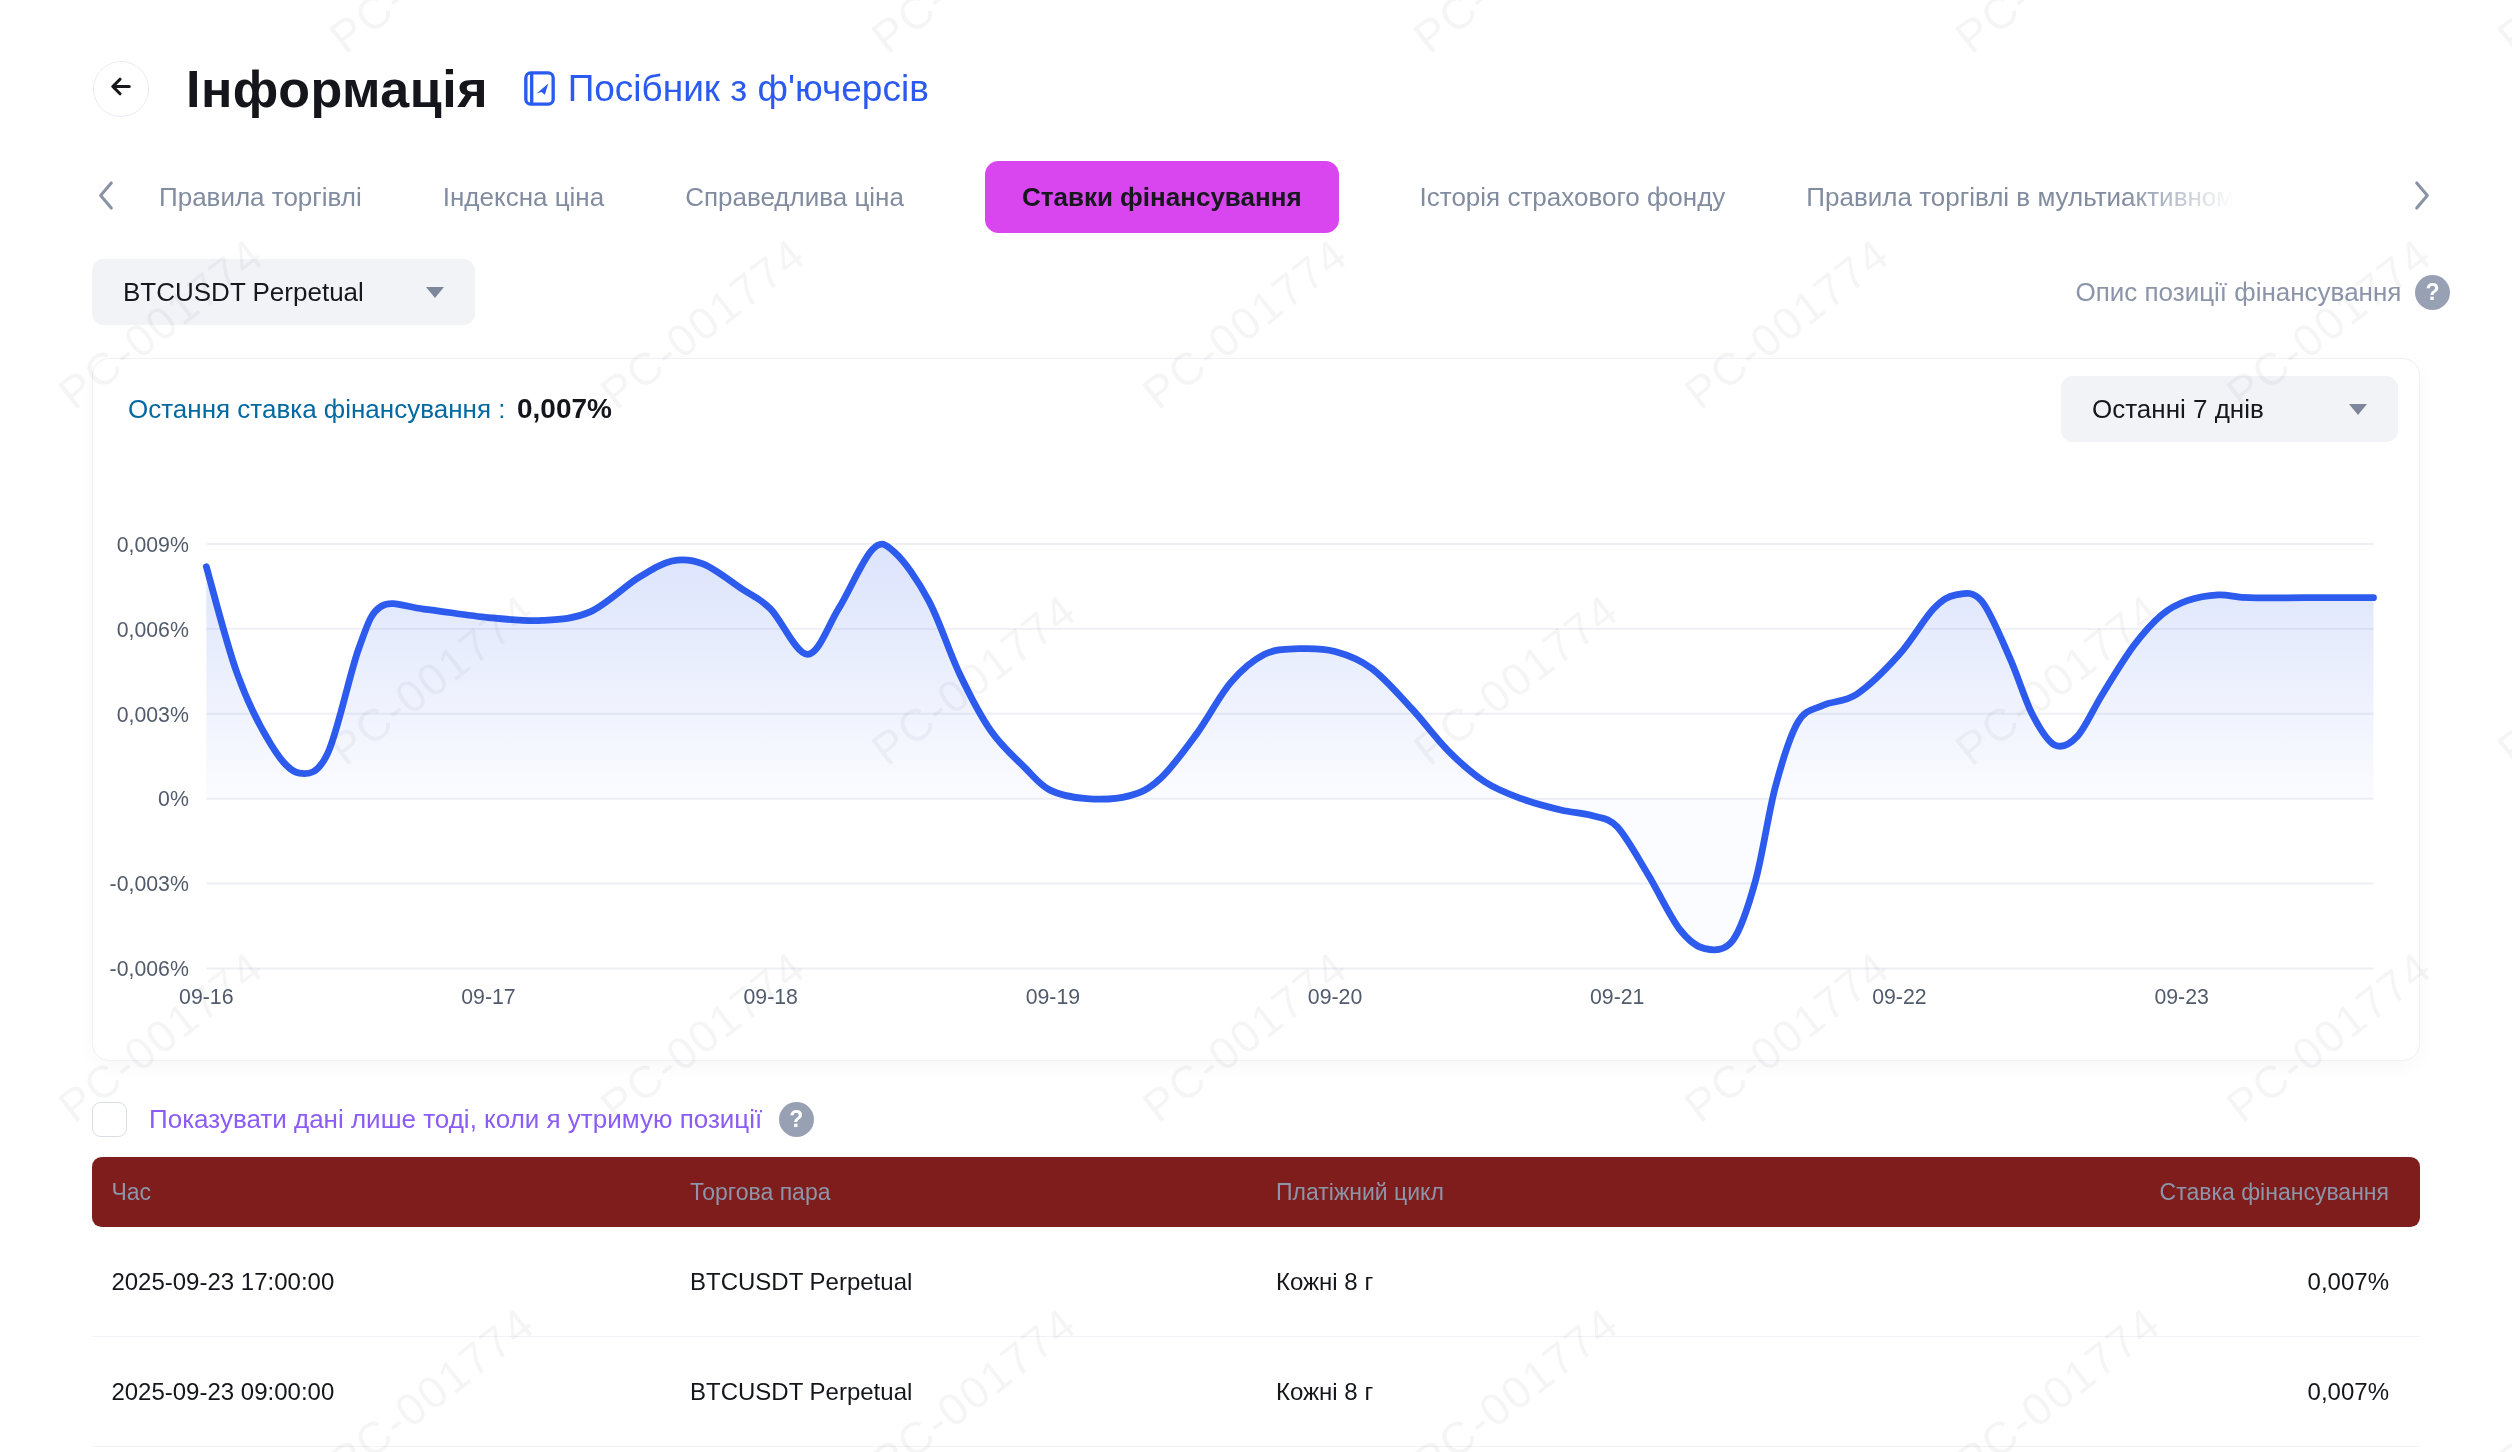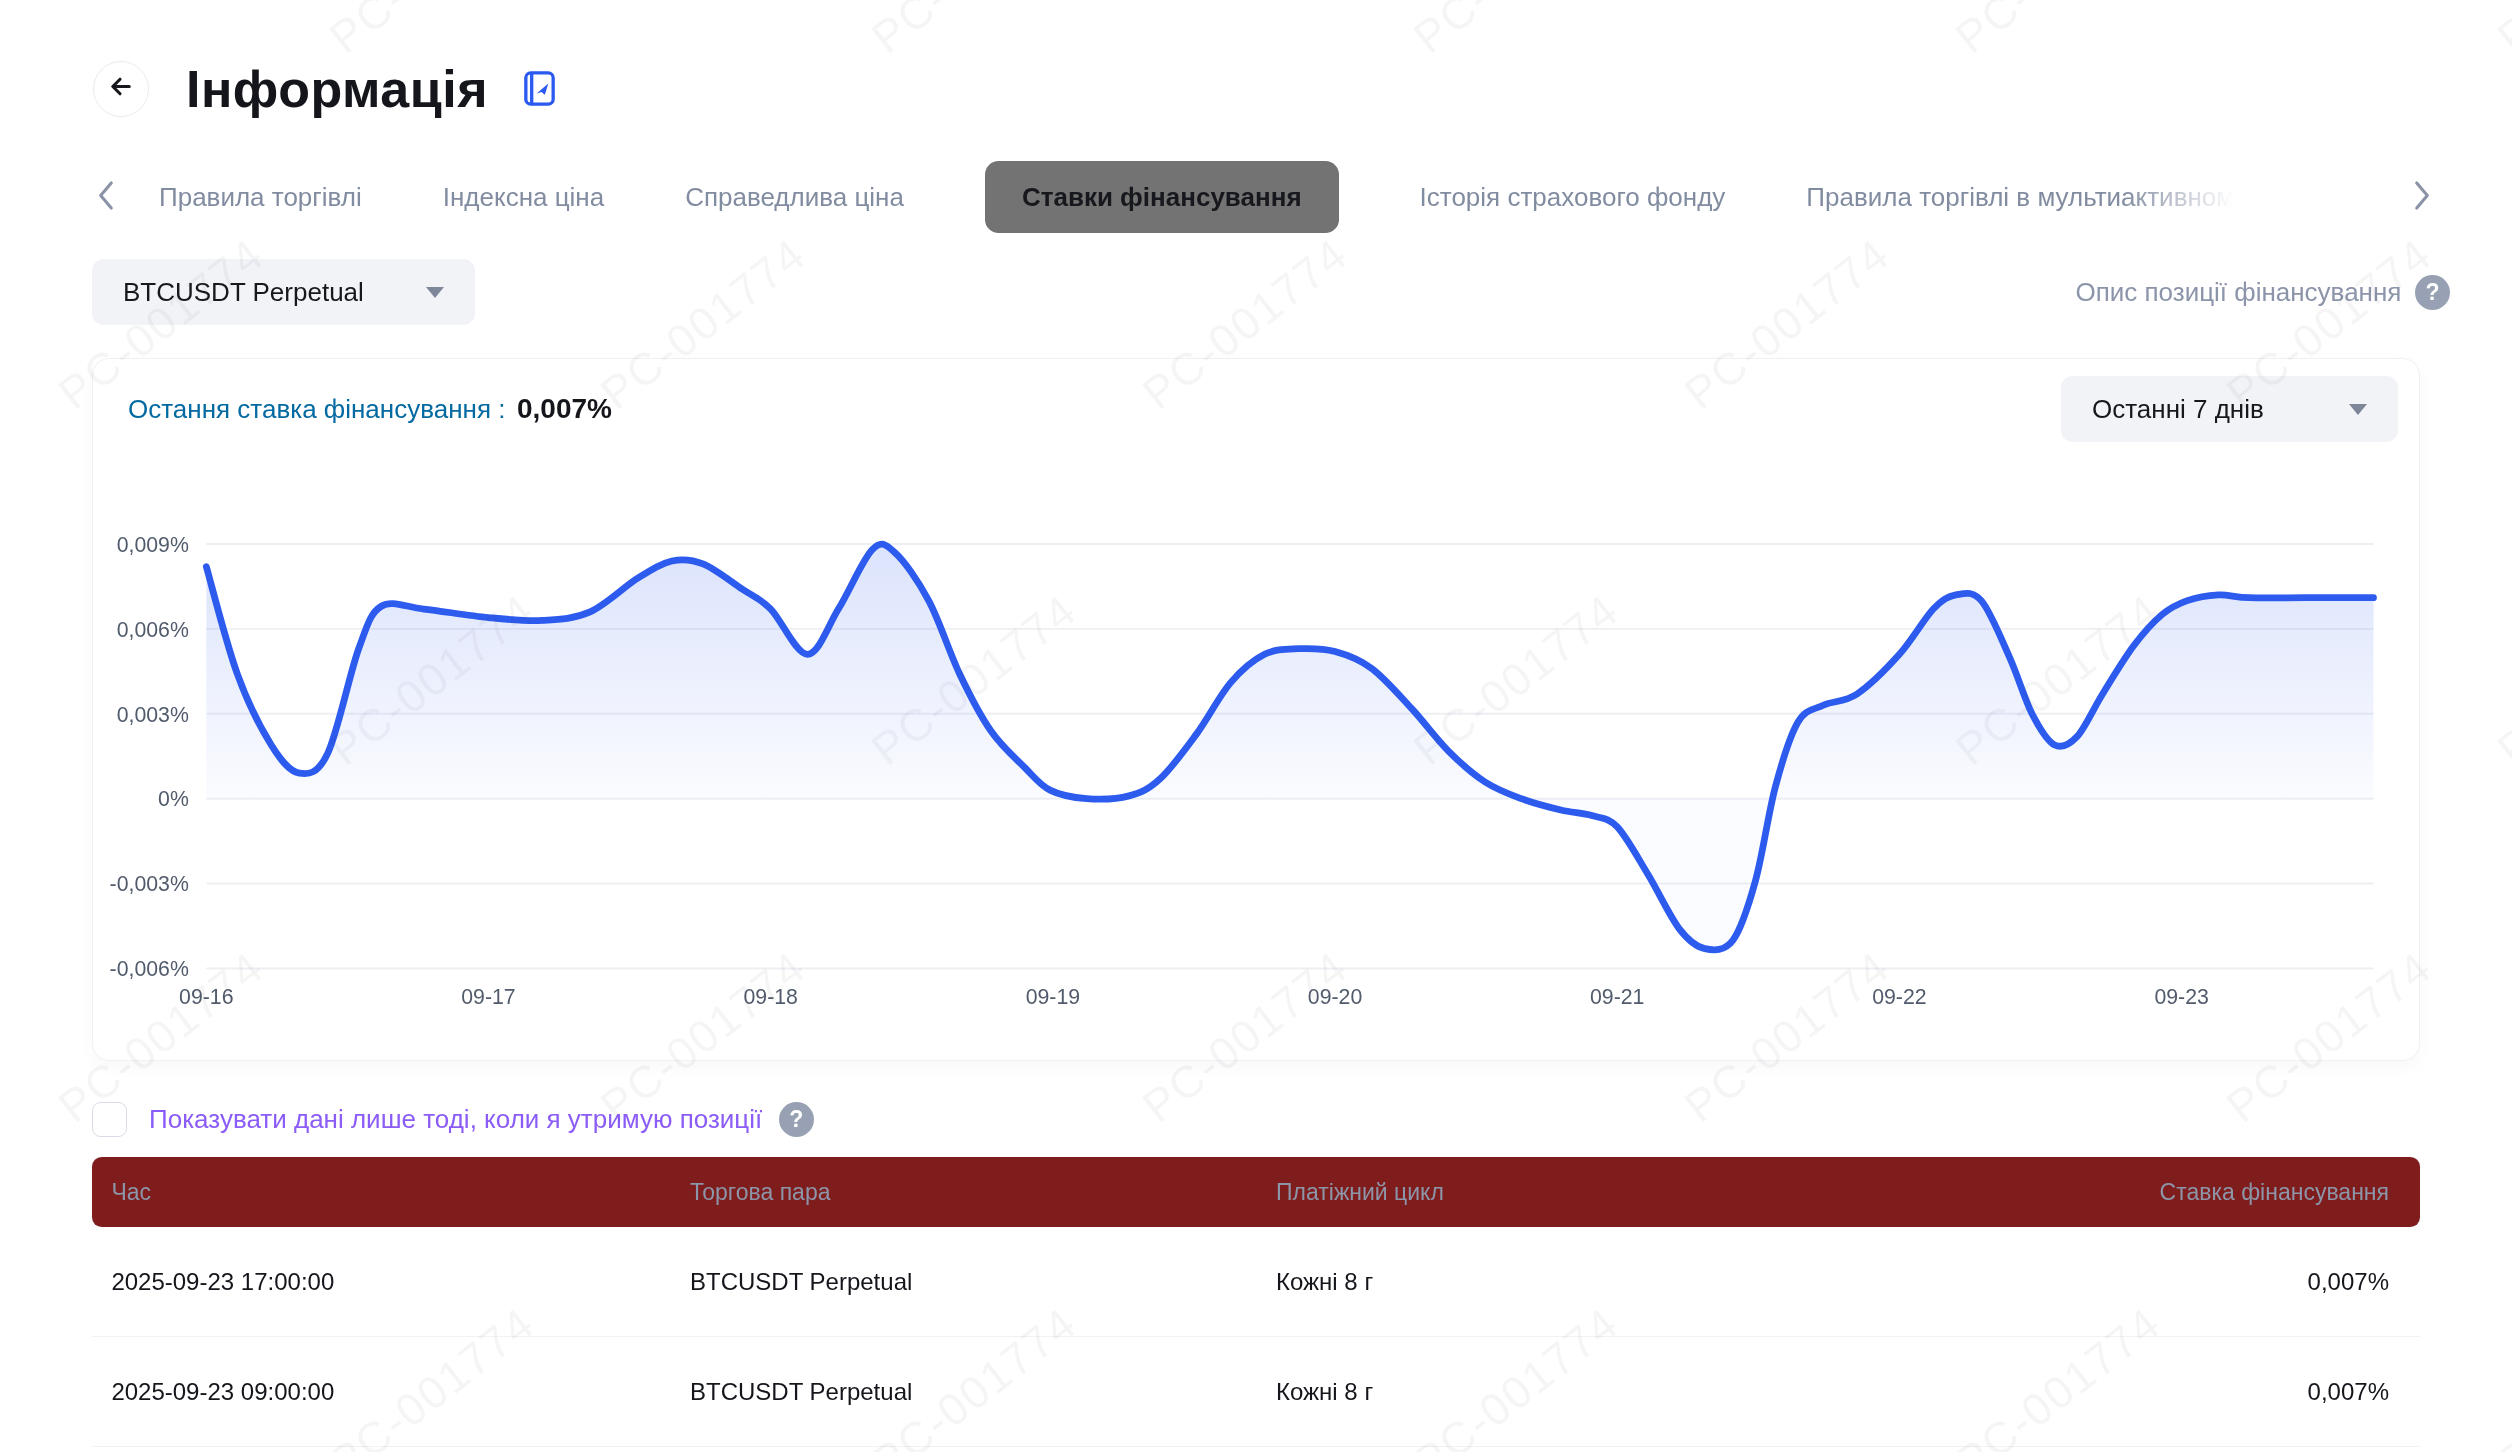--- a/index.html
+++ b/index.html
@@ -12,21 +12,21 @@
   .header{position:absolute;left:93px;top:50px;height:77px;display:flex;align-items:center;z-index:2;}
   .back-btn{width:54px;height:54px;border-radius:50%;border:1.9px solid #e9ebf1;background:#fff;
             display:flex;align-items:center;justify-content:center;cursor:pointer;}
   .page-title{font-size:52px;font-weight:700;margin-left:37px;letter-spacing:0.5px;color:#14161b;}
   .guide-link{display:flex;align-items:center;margin-left:31px;color:#2a5af0;font-size:37px;font-weight:500;cursor:pointer;}
   .guide-link .gicon{margin-right:7.7px;display:flex;}
   
   .tabs{position:absolute;left:93px;right:97px;top:163px;height:68px;display:flex;align-items:center;z-index:2;}
   .tabs-list{display:flex;align-items:center;gap:81px;margin-left:41px;}
   .tab{font-size:26px;color:#828ca0;white-space:nowrap;cursor:pointer;}
-  .tab.active{background:#737373;border-radius:13.6px;padding:20.3px 37px;color:#16181d;font-weight:600;}
+  .tab.active{background:#d946ef;border-radius:13.6px;padding:20.3px 37px;color:#16181d;font-weight:600;}
   .tab.fade{max-width:450px;overflow:hidden;
             -webkit-mask-image:linear-gradient(90deg,#000 72%,transparent 97%);
             mask-image:linear-gradient(90deg,#000 72%,transparent 97%);}
   .chev{display:flex;align-items:center;cursor:pointer;}
   .chev.right{margin-left:auto;}
   
   .controls{position:absolute;left:92px;right:82px;top:259px;height:66px;display:flex;
             align-items:center;justify-content:space-between;z-index:2;}
   .select{height:66px;background:#f2f3f7;border-radius:11.6px;display:flex;align-items:center;
           justify-content:space-between;padding:0 31px;font-size:26px;color:#16181d;cursor:pointer;box-sizing:border-box;}
@@ -76,20 +76,21 @@
     </div>
     <div class="page-title">Інформація</div>
     <div class="guide-link">
       <span class="gicon">
         <svg width="41" height="41" viewBox="0 0 42 42">
           <rect x="7" y="5" width="28" height="32" rx="5" fill="none" stroke="#2a5af0" stroke-width="3.4"></rect>
           <line x1="13" y1="5" x2="13" y2="37" stroke="#2a5af0" stroke-width="3.4"></line>
           <path d="M18 26 L30 16 L26.5 27.5 L23 24.5 Z" fill="#2a5af0"></path>
         </svg>
       </span>
+      <span>Посібник з ф'ючерсів</span>
     </div>
   </div>
 
   <div class="tabs">
     <div class="chev">
       <span>
         <svg width="25" height="39" viewBox="0 0 26 40">
           <polyline points="19,7 8,20 19,33" fill="none" stroke="#8a93a6" stroke-width="3.2" stroke-linecap="round" stroke-linejoin="round"></polyline>
         </svg>
       </span>

